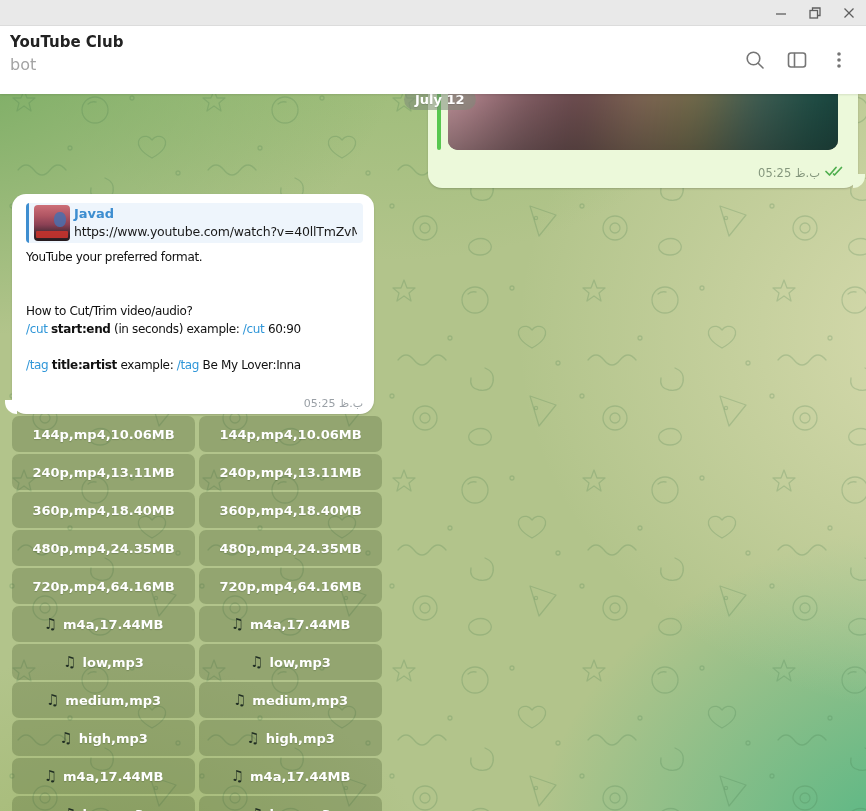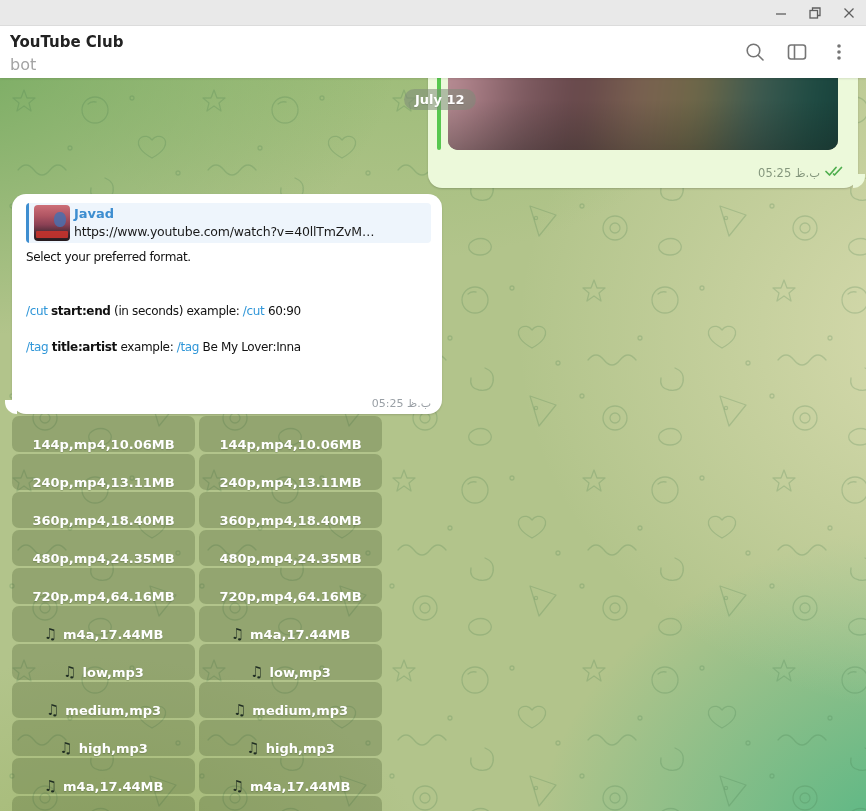--- a/index.html
+++ b/index.html
@@ -7,21 +7,21 @@
     width:866px;height:811px;overflow:hidden;position:relative;
     font-family:"DejaVu Sans","Liberation Sans",sans-serif;
     background:#fff;
   }
   
   .titlebar{height:25px;background:#e9e9e9;border-bottom:1px solid #ddd;position:relative;}
   .win-controls{position:absolute;right:0;top:0;height:100%;display:flex;align-items:center;}
   .win-btn{width:34px;height:100%;display:flex;align-items:center;justify-content:center;cursor:pointer;}
   .win-btn svg{stroke:#5f5f5f;fill:none;stroke-width:1.3;}
   
-  .header{height:52px;background:#fff;position:relative;z-index:6;box-shadow:0 1px 2px rgba(0,0,0,.10);}
+  .header{height:68px;background:#fff;position:relative;z-index:6;box-shadow:0 1px 2px rgba(0,0,0,.10);}
   .header-title{position:absolute;left:10px;top:7px;font-size:15px;font-weight:700;color:#222;}
   .header-sub{position:absolute;left:10px;top:29px;font-size:16px;color:#a3a3a3;}
   .header-actions{position:absolute;right:10px;top:0;height:100%;display:flex;align-items:center;gap:8px;}
   .hicon{width:34px;height:34px;display:flex;align-items:center;justify-content:center;cursor:pointer;border-radius:50%;}
   .hicon svg{stroke:#757575;fill:none;stroke-width:1.6;stroke-linecap:round;}
   
   .chat{
     position:absolute;top:78px;left:0;right:0;bottom:0;overflow:hidden;
     background-color:#b2c48b;
     background-image:
@@ -48,21 +48,21 @@
   .out-photo{position:absolute;left:20px;top:0;width:390px;height:112px;border-radius:0 0 10px 10px;overflow:hidden;background:#5a4a48;}
   .out-photo-blur{
     position:absolute;inset:-24px;filter:blur(13px);
     background:linear-gradient(97deg,#c9a0a6 0%,#a87d85 12%,#7d5a60 24%,#66474a 36%,#7a6250 50%,#6e6747 62%,#3d5a50 75%,#1d4a42 88%,#153a35 100%);
   }
   .out-photo-shade{position:absolute;inset:0;background:linear-gradient(180deg,rgba(0,0,0,0) 55%,rgba(25,30,25,.28) 100%);}
   .out-meta{position:absolute;right:13px;bottom:8px;display:flex;align-items:center;gap:5px;font-size:11.5px;color:#85977d;}
   .checks svg{stroke:#4fae4e;fill:none;stroke-width:1.7;stroke-linecap:round;stroke-linejoin:round;}
   
   .bot-msg{
-    position:absolute;left:12px;top:116px;width:430px;height:220px;box-sizing:border-box;
+    position:absolute;left:12px;top:116px;width:362px;height:220px;box-sizing:border-box;
     background:#fff;border-radius:14px;box-shadow:0 1px 2px rgba(0,0,0,.15);
     padding:9px 11px 0 14px;
   }
   .bot-tail{position:absolute;left:-7px;bottom:0;width:12px;height:14px;background:#fff;border-bottom-left-radius:12px;}
   .quote{height:40px;background:#eef5fc;border-radius:4px;position:relative;padding:2px 6px 2px 48px;box-sizing:border-box;overflow:hidden;cursor:pointer;}
   .quote-bar{position:absolute;left:0;top:0;bottom:0;width:3px;background:#3e8ed0;}
   .quote-thumb{position:absolute;left:8px;top:2px;width:36px;height:36px;border-radius:4px;overflow:hidden;
     background:linear-gradient(180deg,#cd6f78 0%,#b05563 30%,#8a4054 55%,#462b36 78%,#231a1d 100%);}
   .thumb-blue{position:absolute;right:4px;top:7px;width:12px;height:15px;background:#4a6fae;border-radius:45%;opacity:.85;}
   .thumb-red{position:absolute;left:2px;right:2px;bottom:3px;height:7px;background:#c8332e;border-radius:1px;opacity:.9;}
@@ -72,21 +72,21 @@
   .msg-body .line{line-height:18px;height:18px;white-space:nowrap;overflow:hidden;}
   .seg-link{color:#2f96d8;cursor:pointer;}
   .seg-bold{font-weight:700;}
   .seg-code{font-family:"DejaVu Sans Mono","Liberation Mono",monospace;color:#6d92a8;font-size:11.5px;}
   .msg-time{position:absolute;right:11px;bottom:4px;font-size:11px;color:#9aa0a6;background:rgba(255,255,255,.7);padding-left:3px;}
   
   .keyboard{position:absolute;left:12px;top:338px;width:370px;}
   .kb-row{display:flex;gap:4px;margin-bottom:2px;}
   .kb-btn{
     flex:1;height:36px;border-radius:7px;background:rgba(58,78,33,.26);
-    display:flex;align-items:flex-end;justify-content:center;gap:6px;cursor:pointer;
+    display:flex;align-items:center;justify-content:center;gap:6px;cursor:pointer;
     color:#fff;font-size:13px;font-weight:700;text-shadow:0 1px 1px rgba(20,40,10,.20);
   }
   .kb-note{color:#1f2d22;font-size:15px;font-weight:400;text-shadow:none;line-height:1;}
 </style>
 </head>
 <body>
 
 <div class="titlebar">
   <div class="win-controls">
     <div class="win-btn">
@@ -187,23 +187,24 @@
     <div class="quote">
       <div class="quote-bar"></div>
       <div class="quote-thumb">
         <div class="thumb-blue"></div>
         <div class="thumb-red"></div>
       </div>
       <div class="quote-author">Javad</div>
       <div class="quote-url">https://www.youtube.com/watch?v=40llTmZvM…</div>
     </div>
     <div class="msg-body" id="msg-body">
-        <div class="line"><span class="seg-plain">Select your preferred format.</span></div>
+        <div class="line"><span class="seg-plain">YouTube your preferred format.</span></div>
         <div class="line empty"></div>
         <div class="line empty"></div>
+        <div class="line"><span class="seg-plain">How to Cut/Trim video/audio?</span></div>
         <div class="line"><span class="seg-link">/cut</span><span class="seg-plain"> </span><span class="seg-bold">start:end</span><span class="seg-plain"> (in seconds) example: </span><span class="seg-link">/cut</span><span class="seg-plain"> 60:90</span></div>
         <div class="line empty"></div>
         <div class="line"><span class="seg-link">/tag</span><span class="seg-plain"> </span><span class="seg-bold">title:artist</span><span class="seg-plain"> example: </span><span class="seg-link">/tag</span><span class="seg-plain"> Be My Lover:Inna</span></div>
       </div>
     <span class="msg-time">05:25 ب.ظ</span>
   </div>
 
   <div class="keyboard" id="keyboard">
       <div class="kb-row">
         <div class="kb-btn">

